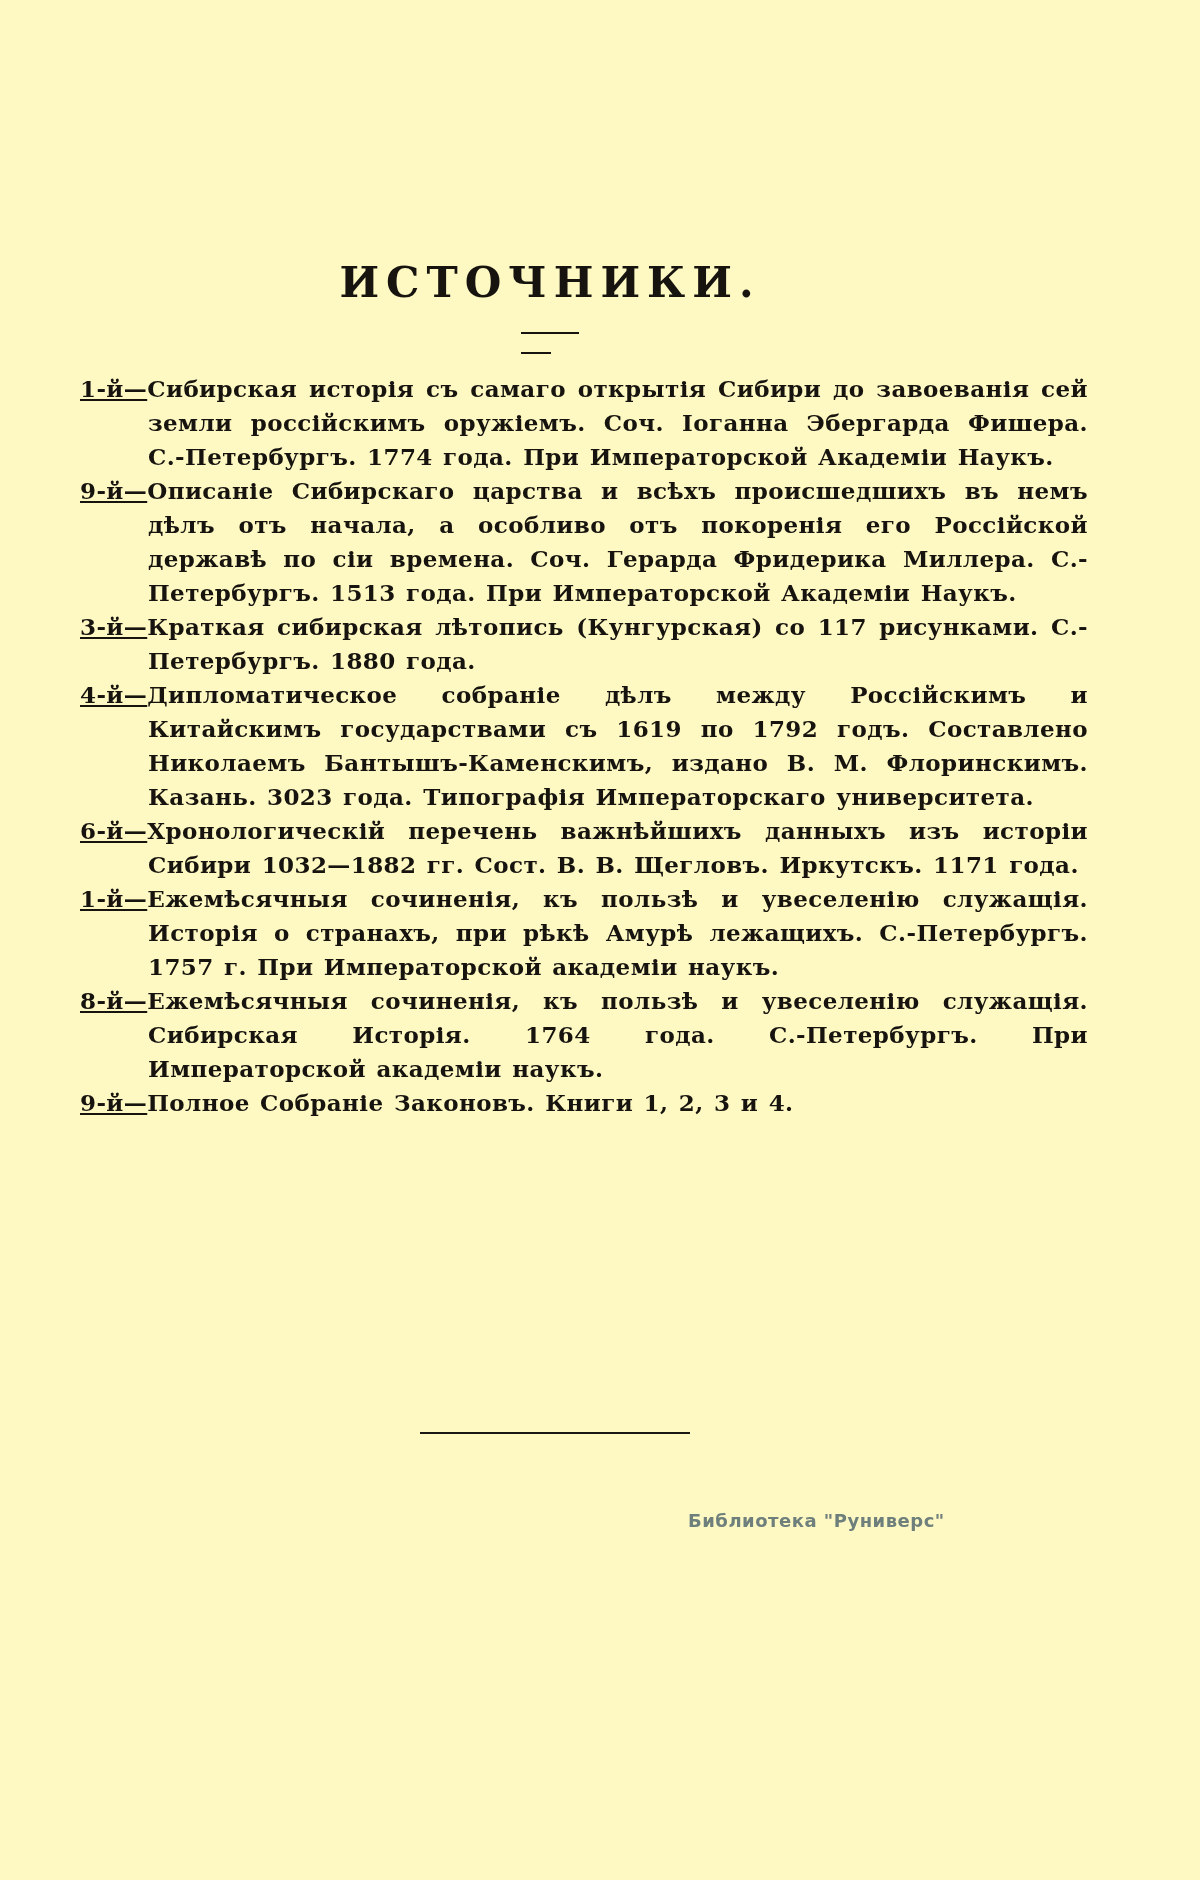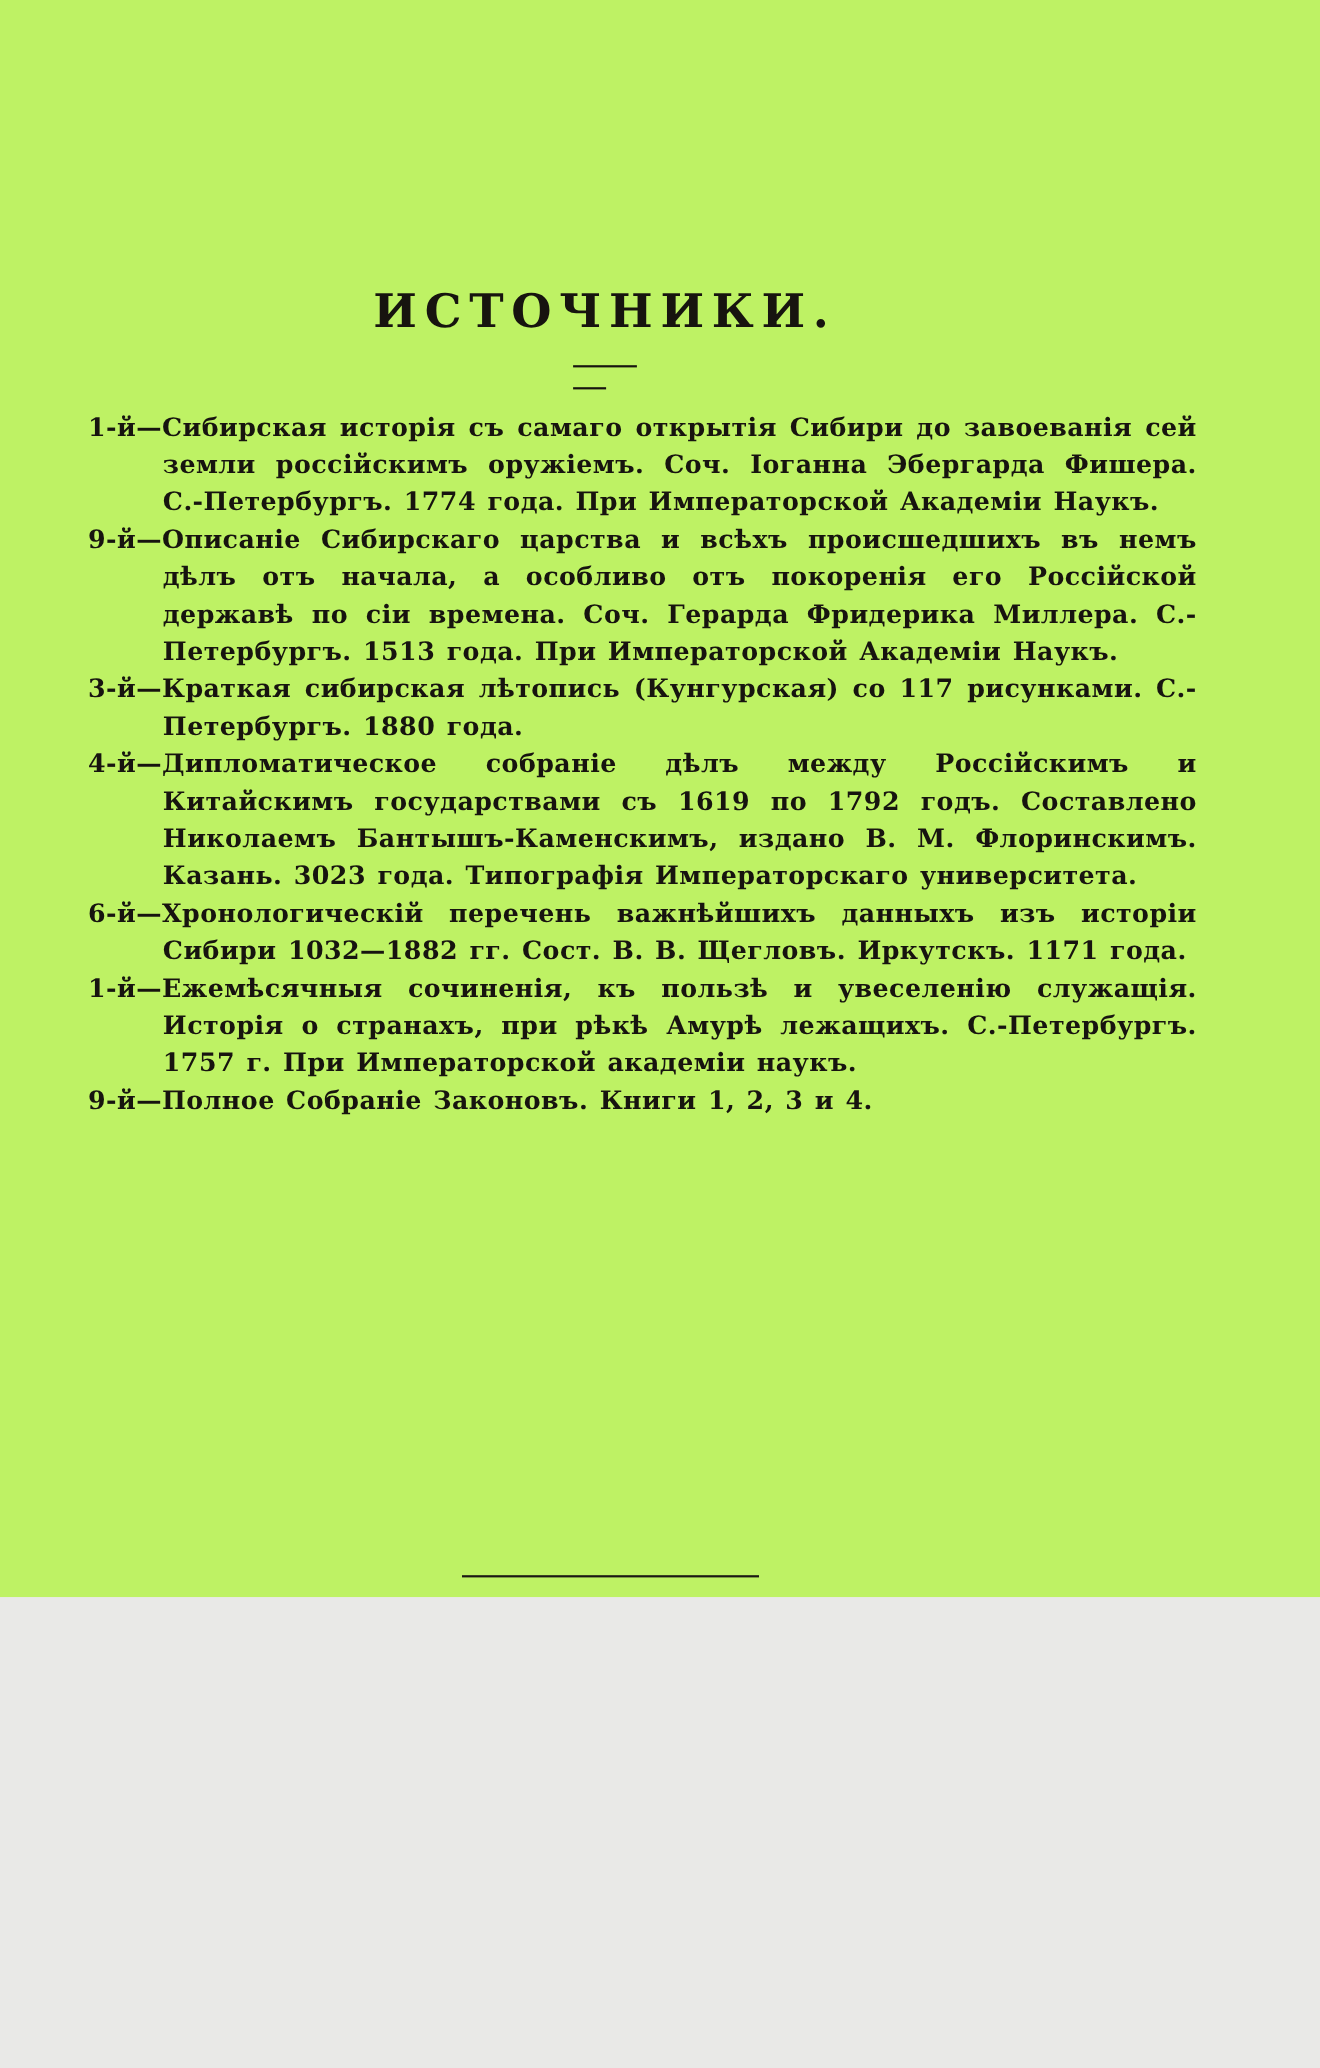--- a/index.html
+++ b/index.html
@@ -3,23 +3,23 @@
 <meta charset="utf-8">
 <style>
   html, body {
     margin: 0;
     padding: 0;
     background: #e9e9e7;
   }
   .page {
     position: relative;
     width: 1200px;
-    height: 1452px;
+    height: 1880px;
     margin: 0 auto;
-    background: #bef264;
+    background: #fef9c3;
     overflow: hidden;
     font-family: "DejaVu Serif", "Liberation Serif", serif;
     color: #17140f;
   }
   .page-title {
     position: absolute;
     top: 258px;
     left: 80px;
     width: 940px;
     text-align: center;
@@ -65,20 +65,21 @@
     text-indent: -68px;
     text-align: justify;
     font-size: 23px;
     font-weight: bold;
     line-height: 34px;
     letter-spacing: 0.4px;
     word-spacing: 2px;
   }
   .entry .marker {
     white-space: nowrap;
+    text-decoration: underline;
   }
   .bottom-rule {
     position: absolute;
     top: 1432px;
     left: 420px;
     width: 270px;
     height: 0;
     border-top: 2px solid #1b1813;
   }
   .watermark {
@@ -104,20 +105,21 @@
     <span class="bar-short"></span>
   </div>
 
   <div class="source-list">
     <p class="entry"><span class="marker">1-й—</span><span>Сибирская исторія съ самаго открытія Сибири до завоеванія сей земли россійскимъ оружіемъ. Соч. Іоганна Эбергарда Фишера. С.-Петербургъ. 1774 года. При Императорской Академіи Наукъ.</span></p>
     <p class="entry"><span class="marker">9-й—</span><span>Описаніе Сибирскаго царства и всѣхъ происшедшихъ въ немъ дѣлъ отъ начала, а особливо отъ покоренія его Россійской державѣ по сіи времена. Соч. Герарда Фридерика Миллера. С.-Петербургъ. 1513 года. При Императорской Академіи Наукъ.</span></p>
     <p class="entry"><span class="marker">3-й—</span><span>Краткая сибирская лѣтопись (Кунгурская) со 117 рисунками. С.-Петербургъ. 1880 года.</span></p>
     <p class="entry"><span class="marker">4-й—</span><span>Дипломатическое собраніе дѣлъ между Россійскимъ и Китайскимъ государствами съ 1619 по 1792 годъ. Составлено Николаемъ Бантышъ-Каменскимъ, издано В. М. Флоринскимъ. Казань. 3023 года. Типографія Императорскаго университета.</span></p>
     <p class="entry"><span class="marker">6-й—</span><span>Хронологическій перечень важнѣйшихъ данныхъ изъ исторіи Сибири 1032—1882 гг. Сост. В. В. Щегловъ. Иркутскъ. 1171 года.</span></p>
     <p class="entry"><span class="marker">1-й—</span><span>Ежемѣсячныя сочиненія, къ пользѣ и увеселенію служащія. Исторія о странахъ, при рѣкѣ Амурѣ лежащихъ. С.-Петербургъ. 1757 г. При Императорской академіи наукъ.</span></p>
+    <p class="entry"><span class="marker">8-й—</span><span>Ежемѣсячныя сочиненія, къ пользѣ и увеселенію служащія. Сибирская Исторія. 1764 года. С.-Петербургъ. При Императорской академіи наукъ.</span></p>
     <p class="entry"><span class="marker">9-й—</span><span>Полное Собраніе Законовъ. Книги 1, 2, 3 и 4.</span></p>
   </div>
 
   <div class="bottom-rule"></div>
 
   <div class="watermark">Библиотека "Руниверс"</div>
 
 </div>
 
 </body></html>

